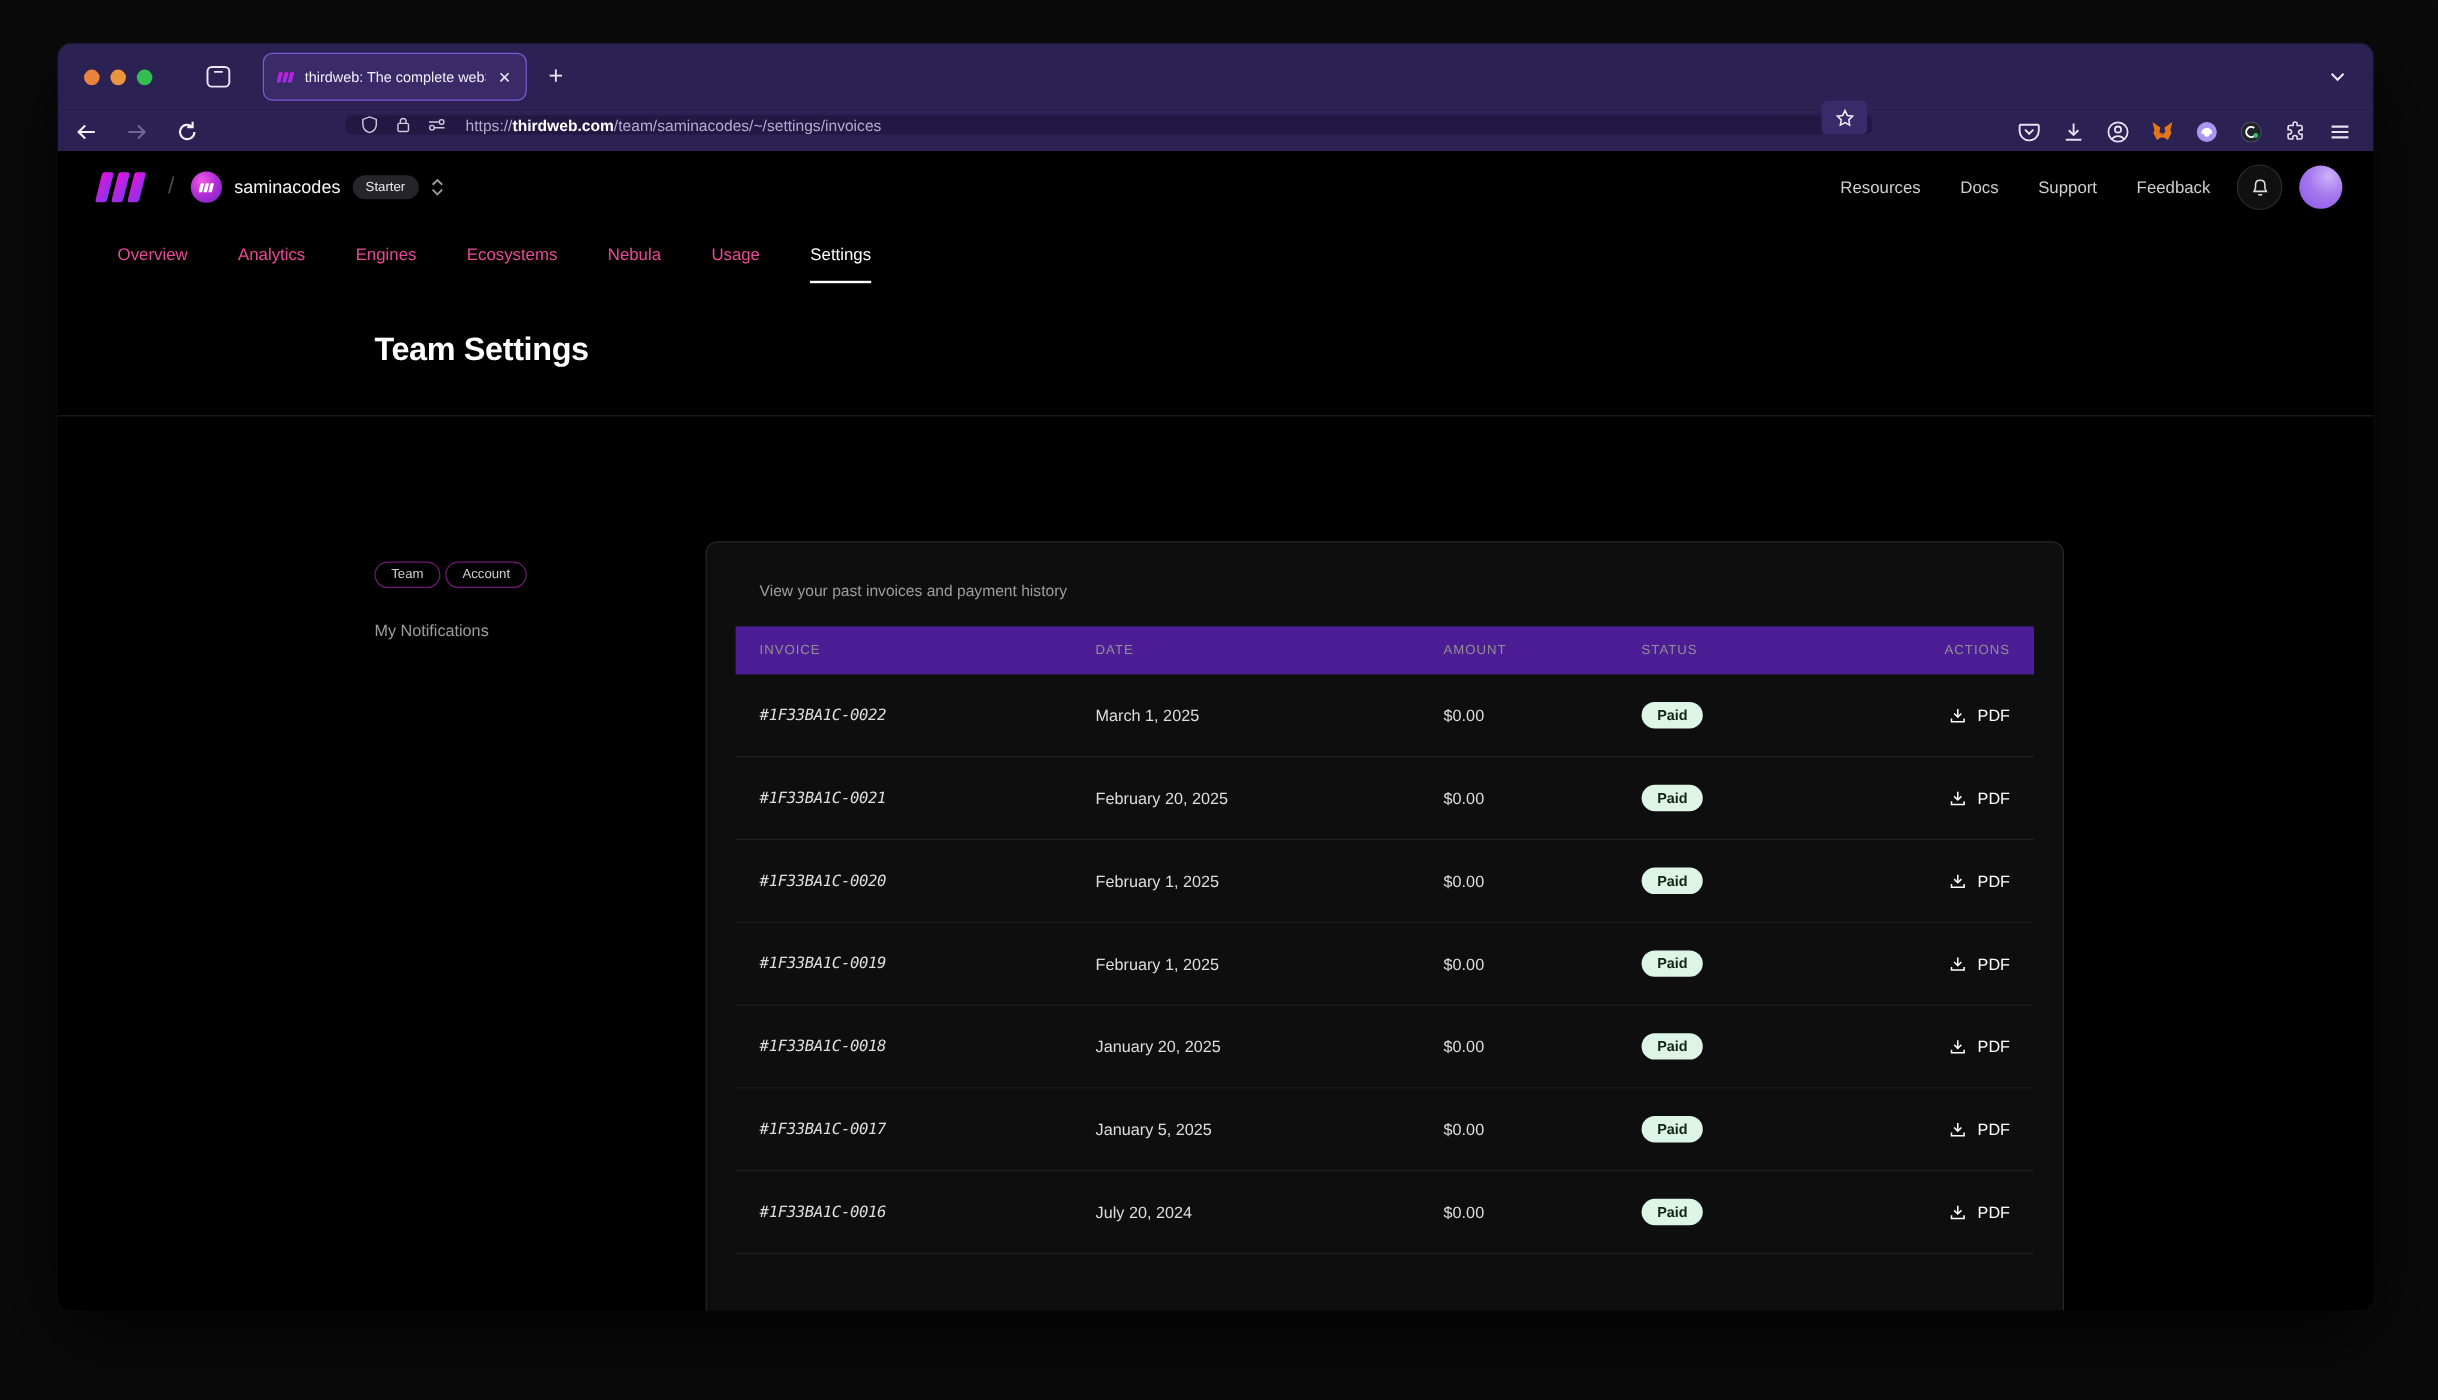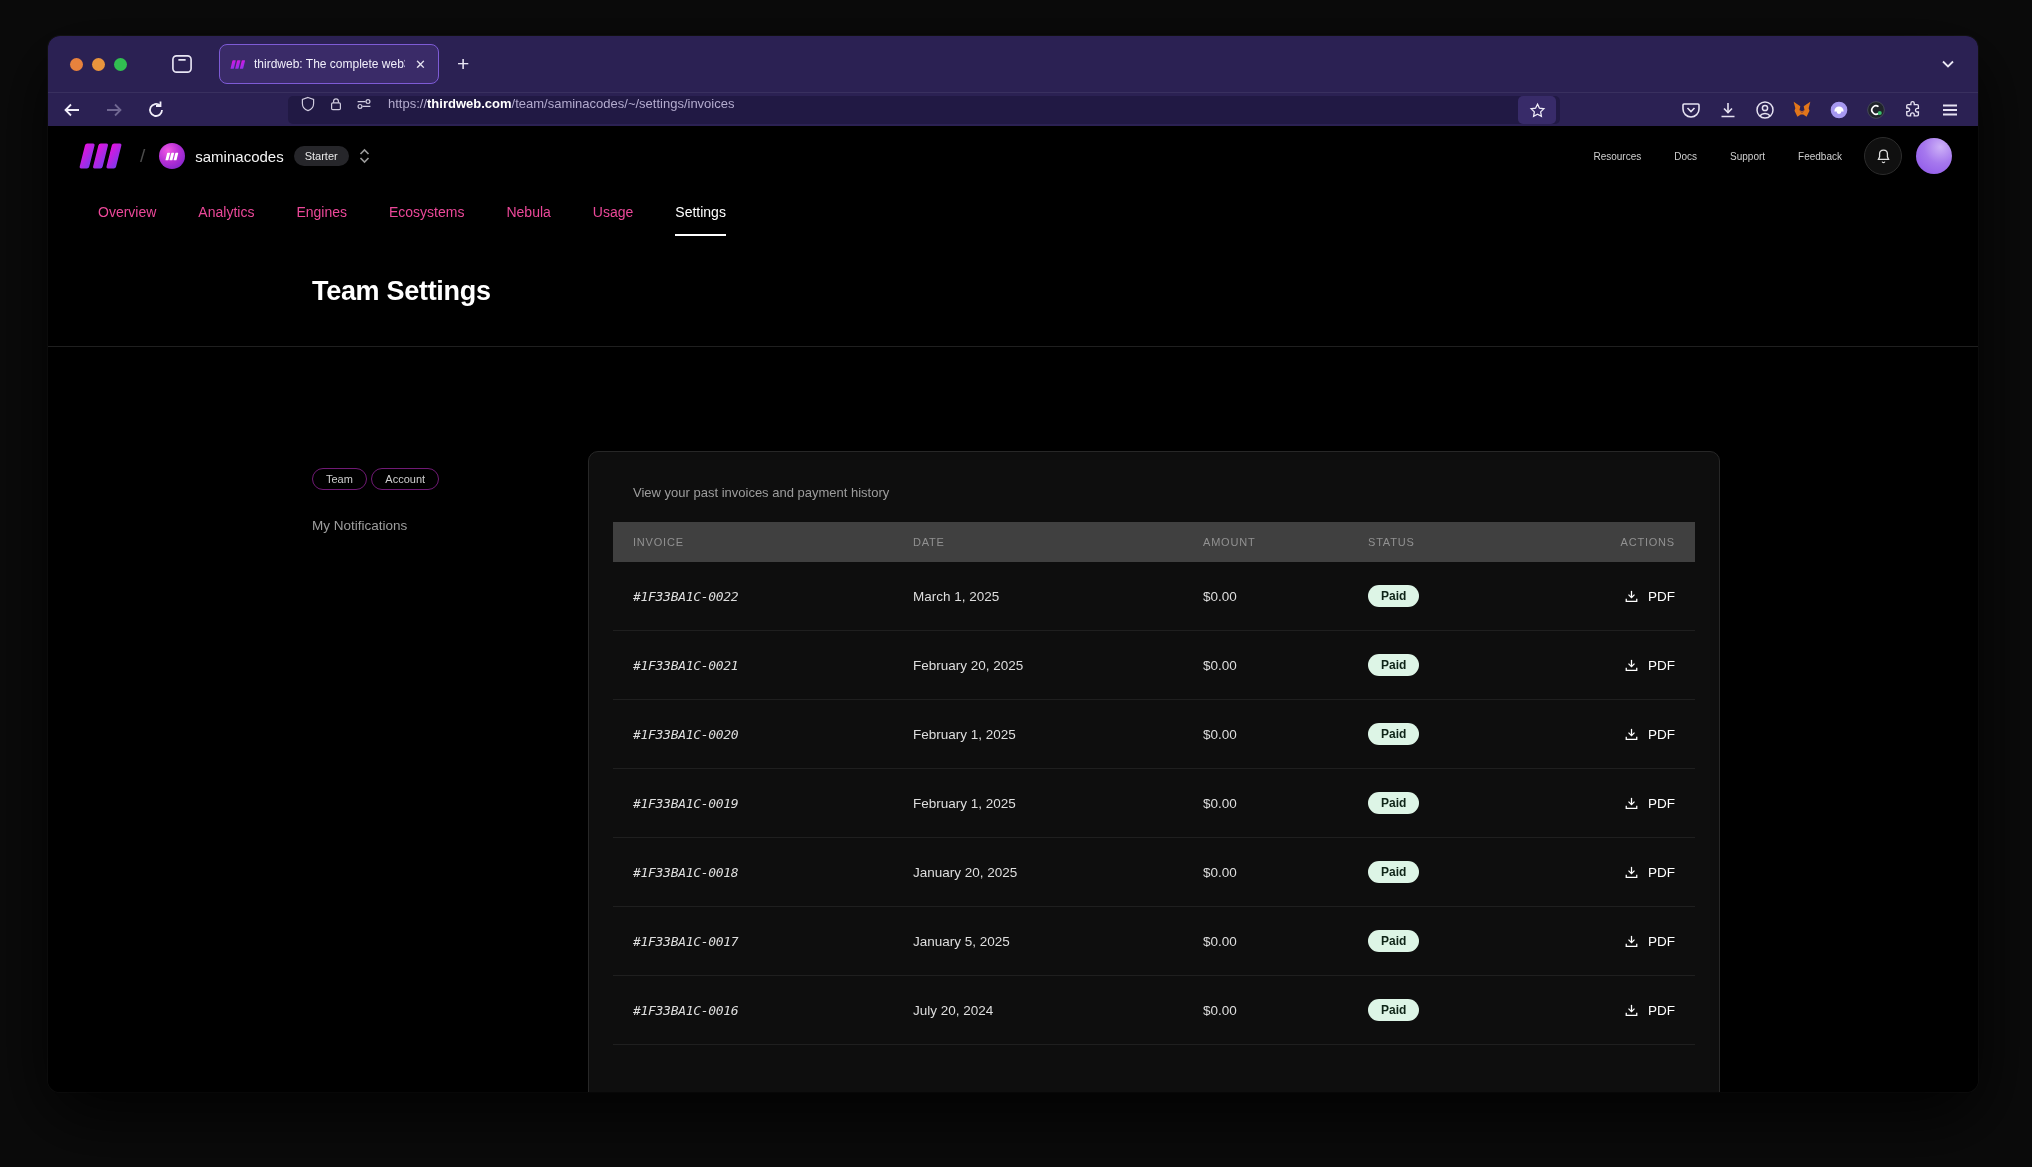--- a/index.html
+++ b/index.html
@@ -22,22 +22,22 @@
   .tab-title { flex:1; font-size:12px; color:#f0eefa; white-space:nowrap; overflow:hidden; }
   .tab-close { color:#e8e5f3; font-size:13px; line-height:1; padding:2px; }
   .new-tab { color:#e8e5f3; font-size:21px; font-weight:300; margin-left:18px; }
   .tab-bar-spacer { flex:1; }
   .alltabs-chevron { width:16px; height:16px; color:#e8e5f3; }
 
   .url-bar { position:relative; height:34px; background:#2b2153; border-top:1px solid rgba(255,255,255,.07); }
   .nav-btns { position:absolute; left:14px; top:0; height:34px; display:flex; align-items:center; gap:22px; }
   .nav-btn { width:20px; height:20px; color:#f1effa; }
   .nav-btn.dim { color:#6f6791; }
-  .url-field { position:absolute; left:240px; right:418px; top:3px; height:28px; background:#211944;
-    border-radius:5px; display:flex; align-items:flex-start; padding:0 4px 0 12px; }
+  .url-field { position:absolute; left:240px; right:418px; top:3px; height:16px; background:#211944;
+    border-radius:5px; display:flex; align-items:flex-end; padding:0 4px 0 12px; }
   .uf-icon { width:16px; height:16px; color:#cfcade; margin-right:12px; flex:none; }
   .url-text { flex:1; font-size:13px; color:#b3abce; white-space:nowrap; overflow:hidden; margin-left:4px; }
   .url-text .dom { color:#ffffff; font-weight:700; }
   .star-box { flex:none; width:38px; height:28px; background:#382b69; border-radius:5px;
     display:flex; align-items:center; justify-content:center; color:#efecf8; }
   .star-box svg { width:17px; height:17px; }
   .toolbar-icons { position:absolute; right:18px; top:0; height:34px; display:flex; align-items:center; gap:17px; }
   .tb-icon { width:20px; height:20px; color:#e6e2f2; display:flex; align-items:center; justify-content:center; }
 
   
@@ -49,21 +49,21 @@
   .team-avatar { width:26px; height:26px; border-radius:50%;
     background:radial-gradient(circle at 35% 30%, #f25ae4 0%, #b62fd6 45%, #6d23c9 100%);
     display:flex; align-items:center; justify-content:center; margin-right:10px; }
   .team-avatar svg { width:14px; height:9px; }
   .team-name { color:#f5f5f5; font-size:15px; font-weight:500; }
   .plan-badge { margin-left:10px; background:#26262a; color:#e8e8e8; font-size:11px; font-weight:500;
     padding:4px 11px; border-radius:999px; }
   .team-switch { width:13px; height:16px; color:#9a9a9a; margin-left:9px; }
   .sh-spacer { flex:1; }
   .sh-links { display:flex; align-items:center; gap:33px; margin-right:22px; }
-  .sh-link { color:#cfcfcf; font-size:10px; display:flex; align-items:center; gap:6px; }
+  .sh-link { color:#cfcfcf; font-size:14px; display:flex; align-items:center; gap:6px; }
   .bell-btn { width:38px; height:38px; border-radius:50%; background:#101010; border:1px solid #2c2c2c;
     display:flex; align-items:center; justify-content:center; color:#dedede; margin-right:14px; }
   .bell-btn svg { width:17px; height:17px; }
   .user-avatar { width:36px; height:36px; border-radius:50%;
     background:radial-gradient(circle at 68% 25%, #cdb1f7 0%, #a678ee 45%, #8b53e8 100%); }
 
   .page-tabs { display:flex; align-items:flex-end; gap:42px; height:50px; padding:0 30px 0 50px; }
   .page-tab { font-size:14px; color:#ec4899; padding-bottom:14px; border-bottom:2px solid transparent; }
   .page-tab.active { color:#fff; border-bottom-color:#fff; font-weight:500; }
 
@@ -79,21 +79,21 @@
   .side-items li.active { color:#fff; font-weight:600; }
   .acct-badge { margin-top:16px; }
 
   .invoice-card { position:absolute; left:540px; top:325px; width:1132px; height:760px;
     background:#0e0e0e; border:1px solid #272727; border-radius:10px; }
   .card-head { padding:24px 44px 0 44px; }
   .card-title { color:#fff; font-size:24px; font-weight:700; letter-spacing:-.2px; }
   .card-sub { color:#9d9d9d; font-size:13px; margin-top:9px; }
   .inv-table { margin:22px 24px 0 24px; }
   .inv-thead { display:grid; grid-template-columns:280px 290px 165px 245px 1fr; align-items:center;
-    height:40px; background:#404040; padding:0 20px; }
+    height:40px; background:#4c1d95; padding:0 20px; }
   .inv-thead span { font-size:11px; letter-spacing:.8px; color:#919191; font-weight:500; text-transform:uppercase; }
   .inv-thead span:last-child { text-align:right; }
   .inv-row { display:grid; grid-template-columns:280px 290px 165px 245px 1fr; align-items:center;
     height:69px; padding:0 20px; border-bottom:1px solid #1f1f1f; }
   .inv-id { font-family:"DejaVu Sans Mono", monospace; font-size:13px; color:#dedede; letter-spacing:-.3px;font-style:italic; }
   .inv-date, .inv-amount { font-size:13.5px; color:#dedede; }
   .paid-badge { justify-self:start; background:#ddf5e6; color:#0e2417; font-size:12px; font-weight:700;
     padding:4px 13px; border-radius:999px; }
   .row-action { justify-self:end; display:flex; align-items:center; gap:9px; color:#fff; font-size:13.5px; font-weight:500; }
   .row-action svg { width:15px; height:15px; }

